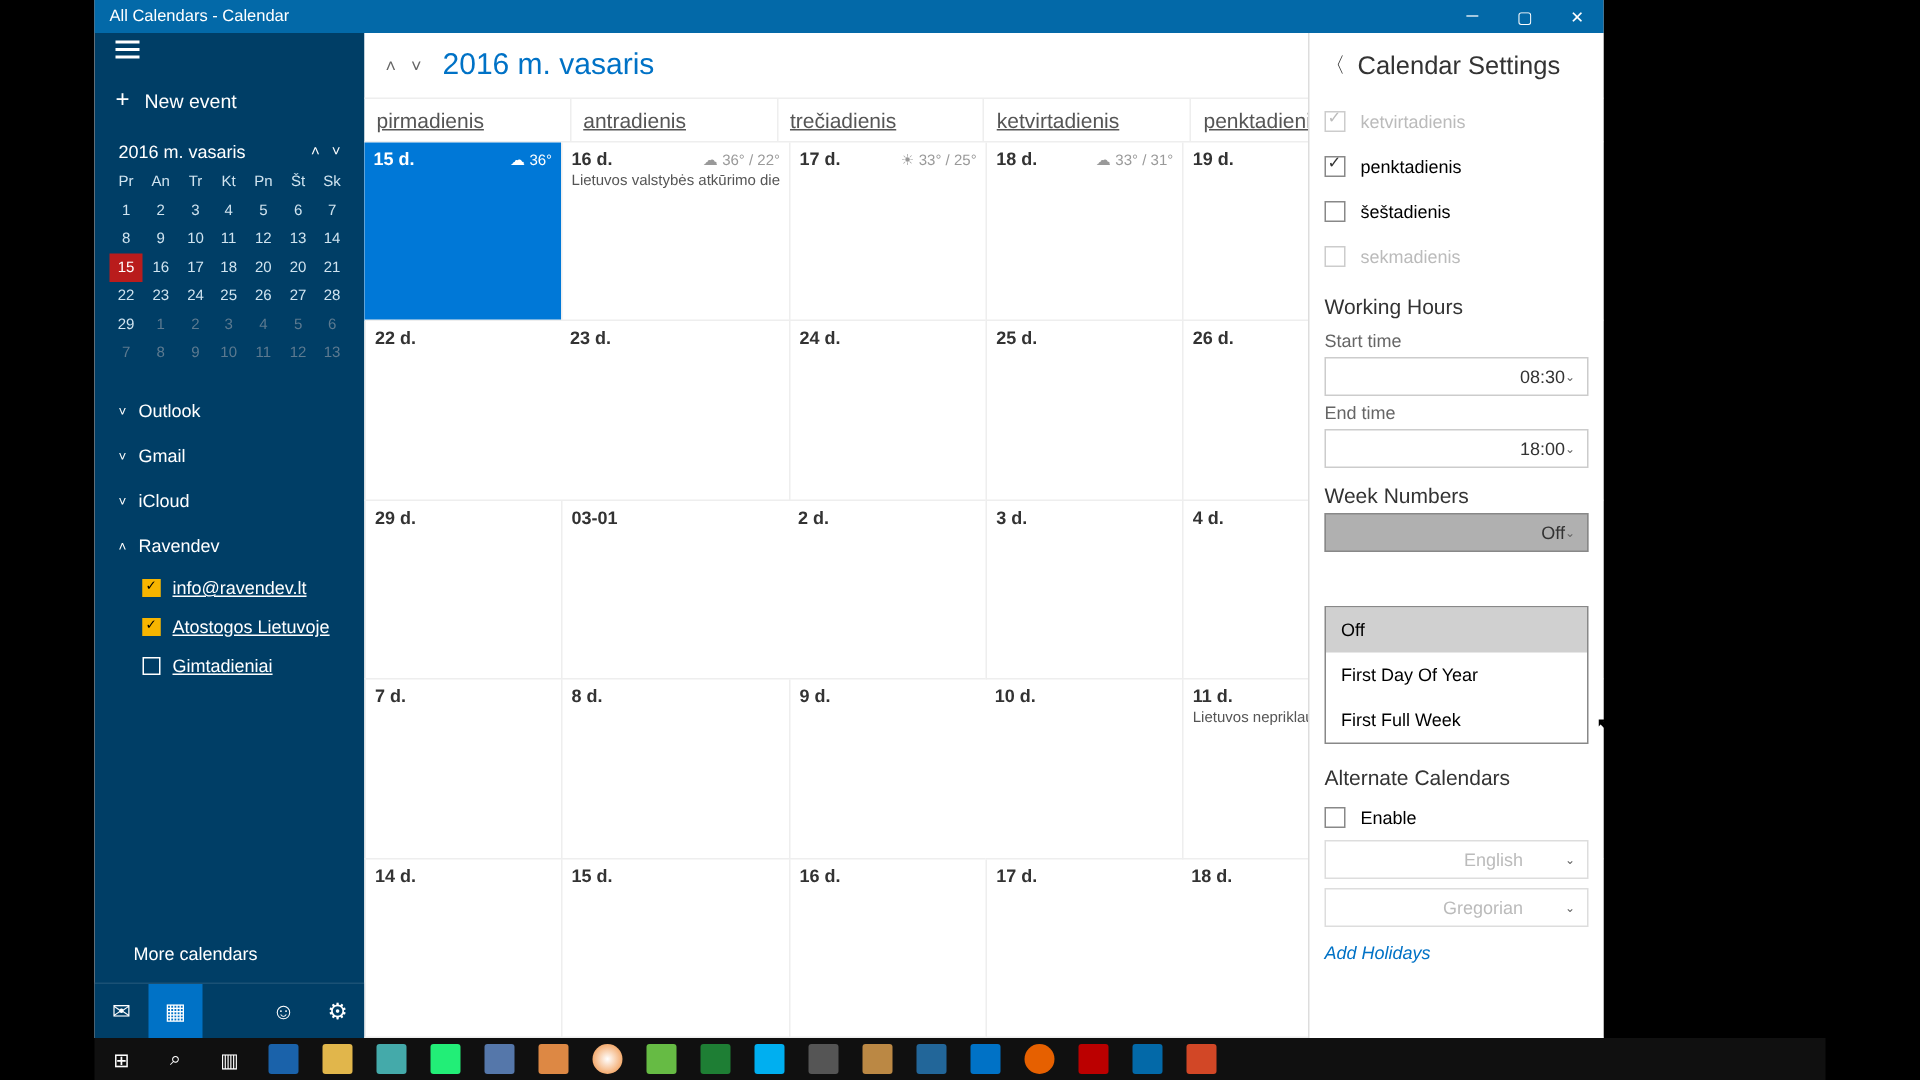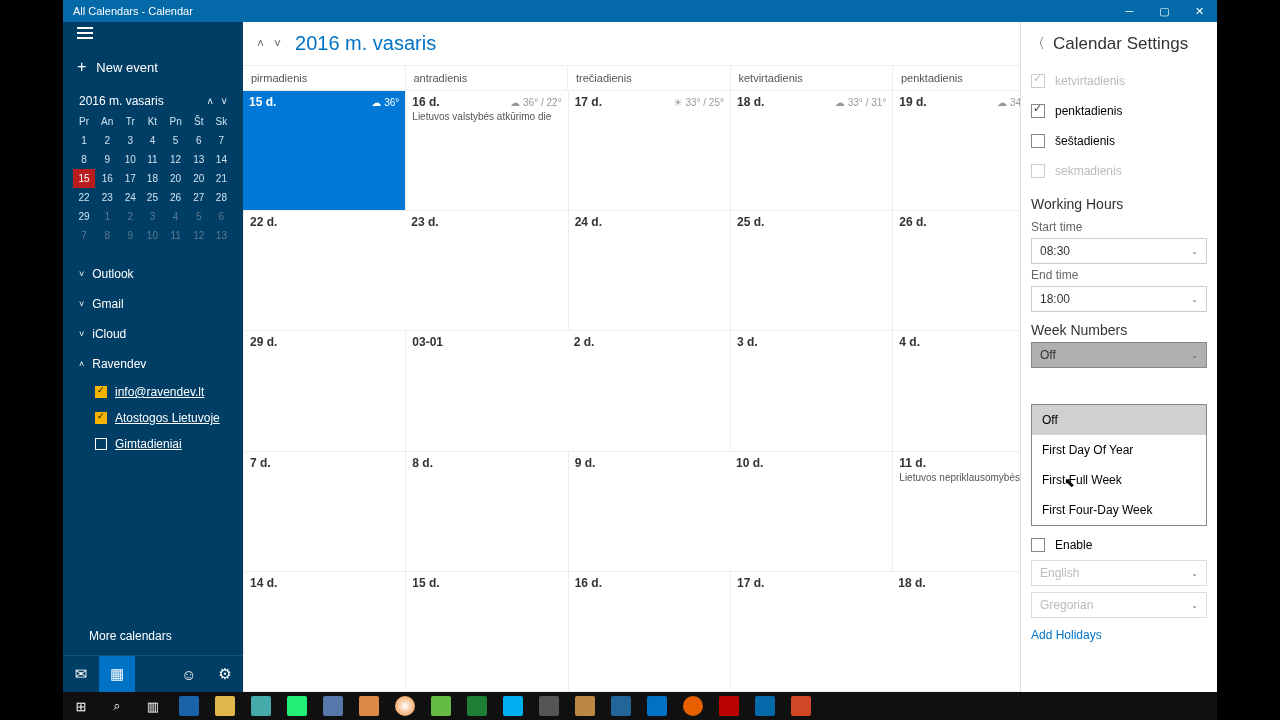--- a/index.html
+++ b/index.html
@@ -1,17 +1,17 @@
 <!DOCTYPE html>
 <html><head>
 <meta charset="utf-8">
 <style>
 *{margin:0;padding:0;box-sizing:border-box;font-family:"Segoe UI",sans-serif;}
 body{background:#000;width:1280px;height:720px;overflow:hidden;position:relative;}
-.app{position:absolute;left:63px;top:0;width:1154px;height:692px;background:#fff;display:flex;flex-direction:column;}
+.app{position:absolute;left:63px;top:0;width:1006px;height:692px;background:#fff;display:flex;flex-direction:column;}
 .titlebar{height:22px;background:#0369a8;color:#fff;display:flex;align-items:center;font-size:11px;padding-left:10px;}
 .titlebar .controls{margin-left:auto;display:flex;}
 .titlebar .controls span{width:35px;height:22px;display:flex;align-items:center;justify-content:center;cursor:pointer;font-size:11px;}
 .body{flex:1;display:flex;overflow:hidden;}
 .sidebar{width:180px;background:#003e66;color:#fff;display:flex;flex-direction:column;font-size:12px;}
 .hamburger{padding:10px 14px;cursor:pointer;}
 .hamburger-lines{width:16px;height:2px;background:#fff;box-shadow:0 -5px 0 #fff,0 5px 0 #fff;}
 .newevent{padding:14px;display:flex;align-items:center;gap:10px;cursor:pointer;font-size:13px;}
 .newevent .plus{font-size:16px;font-weight:300;}
 .minical{padding:0 10px;}
@@ -37,21 +37,21 @@
 .bottombar span.active{background:#0072c6;}
 .bottombar .spacer{flex:1;cursor:default;}
 .main{flex:1;display:flex;flex-direction:column;background:#fff;position:relative;}
 .header{height:44px;display:flex;align-items:center;padding:0 14px;border-bottom:1px solid #eee;}
 .header .navarrows{display:flex;gap:10px;color:#666;}
 .header .navarrows span{cursor:pointer;font-size:12px;}
 .header .title{color:#0072c6;font-size:20px;font-weight:300;margin-left:14px;}
 .header .views{margin-left:auto;display:flex;gap:14px;color:#0072c6;font-size:12px;}
 .header .views span{cursor:pointer;display:flex;align-items:center;gap:4px;}
 .dayhead{display:flex;border-bottom:1px solid #eee;}
-.dayhead div{flex:1;padding:6px 8px;font-size:11px;color:#555;border-left:1px solid #eee;}
+.dayhead div{flex:1;padding:6px 8px;font-size:14px;color:#555;border-left:1px solid #eee;text-decoration:underline;}
 .dayhead div:first-child{border-left:none;}
 .grid{flex:1;display:grid;grid-template-columns:repeat(7,1fr);grid-template-rows:repeat(5,1fr);}
 .cell{border-left:1px solid #eee;border-bottom:1px solid #eee;padding:4px 6px;font-size:11px;color:#333;position:relative;}
 .cell:nth-child(7n+1){border-left:none;}
 .cell.today{background:#0078d7;color:#fff;}
 .cell .dnum{font-weight:600;font-size:12px;}
 .cell .weather{position:absolute;top:6px;right:6px;font-size:10px;color:#999;display:flex;align-items:center;gap:3px;}
 .cell.today .weather{color:#fff;}
 .cell .event{font-size:10px;color:#555;margin-top:2px;overflow:hidden;white-space:nowrap;text-overflow:ellipsis;}
 .settings{position:absolute;right:0;top:0;width:197px;height:670px;background:#fff;border-left:1px solid #ddd;display:flex;flex-direction:column;font-size:12px;}
@@ -60,28 +60,28 @@
 .settings-body{flex:1;overflow:hidden;padding:0 10px;position:relative;}
 .settings-body::-webkit-scrollbar{width:6px;}
 .settings-body .row{padding:8px 0;display:flex;align-items:center;gap:10px;}
 .settings-body .cb2{width:14px;height:14px;border:1px solid #888;position:relative;}
 .settings-body .cb2.disabled{border-color:#ccc;}
 .settings-body .cb2.on::after{content:"✓";position:absolute;top:-3px;left:1px;font-size:11px;color:#333;}
 .settings-body .cb2.disabled.on::after{color:#bbb;}
 .settings-body .disabled-text{color:#bbb;}
 .section-title{font-size:14px;color:#333;padding:10px 0 4px;}
 .label{color:#666;padding:4px 0;}
-.select{border:1px solid #ccc;padding:5px 8px;display:flex;align-items:center;justify-content:space-between;cursor:pointer;background:#fff;color:#333;}
+.select{border:1px solid #ccc;padding:5px 8px;display:flex;align-items:center;justify-content:flex-end;cursor:pointer;background:#fff;color:#333;}
 .select .chev{font-size:8px;color:#666;}
 .select.highlighted{background:#b0b0b0;border-color:#888;color:#333;}
-.select.disabled{color:#bbb;border-color:#ddd;}
+.select.disabled{color:#bbb;border-color:#ddd;gap:28px;}
 .dropdown{position:absolute;left:10px;right:10px;background:#fff;border:1px solid #888;z-index:10;}
 .dropdown div{padding:8px 10px;cursor:pointer;}
 .dropdown div.hover{background:#d0d0d0;}
-.link{color:#0072c6;cursor:pointer;padding:10px 0;}
+.link{color:#0072c6;cursor:pointer;padding:10px 0;font-style:italic;}
 .taskbar{position:absolute;left:63px;bottom:0;width:1154px;height:28px;background:#101010;display:flex;align-items:center;}
 .taskbar .tb{width:36px;height:28px;display:flex;align-items:center;justify-content:center;color:#fff;font-size:13px;cursor:pointer;}
 .tbicon{width:20px;height:20px;background:#444;border-radius:2px;}
 .cursor{position:absolute;left:1064px;top:475px;font-size:13px;color:#000;pointer-events:none;z-index:20;}
 </style>
 </head>
 <body>
 
 <div class="app">
   <div class="titlebar">
@@ -375,21 +375,20 @@
             </div>
           <div class="section-title">Week Numbers</div>
           <div class="select highlighted">
               <span>Off</span>
               <span class="chev">⌄</span>
             </div>
           <div class="dropdown" id="wn-dropdown" style="top:338px;">
               <div class="hover">Off</div>
               <div>First Day Of Year</div>
               <div>First Full Week</div>
-              <div>First Four-Day Week</div>
             </div>
           <div class="section-title" style="margin-top:132px;">Alternate Calendars</div>
           <div class="row">
               <span class="cb2"></span>
               <span>Enable</span>
             </div>
           <div class="select disabled">
               <span>English</span>
               <span class="chev">⌄</span>
             </div>

